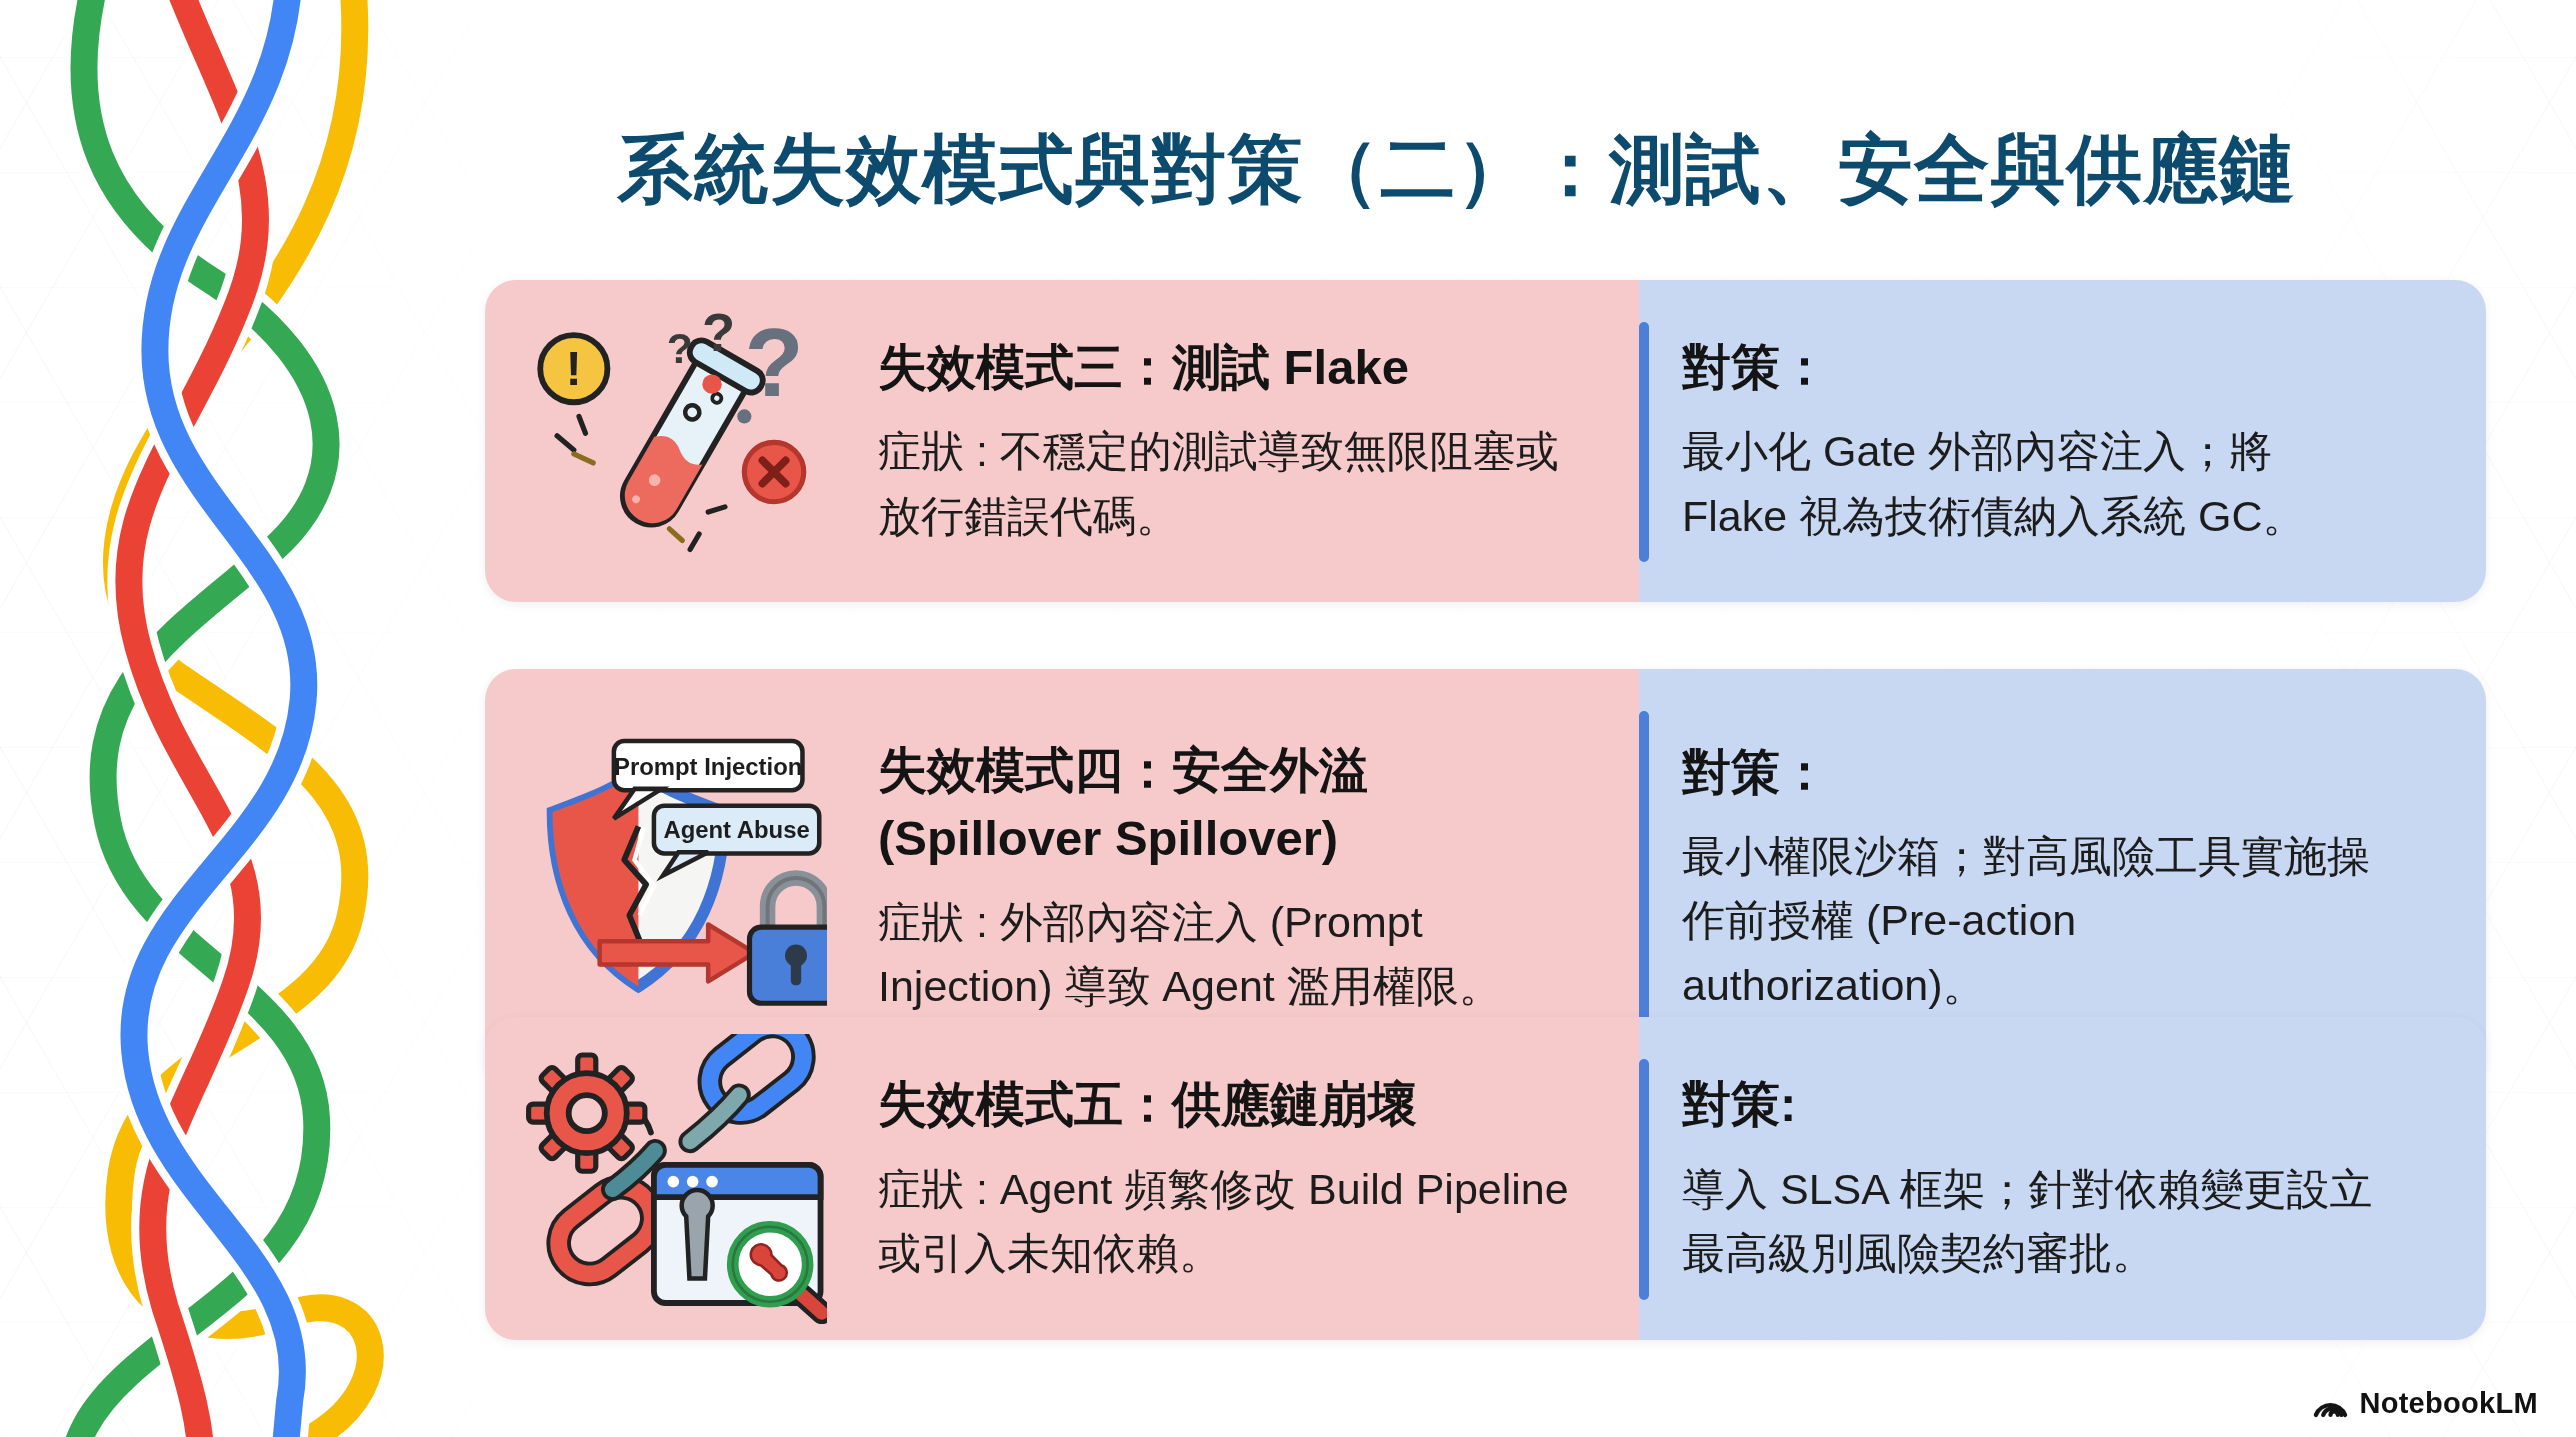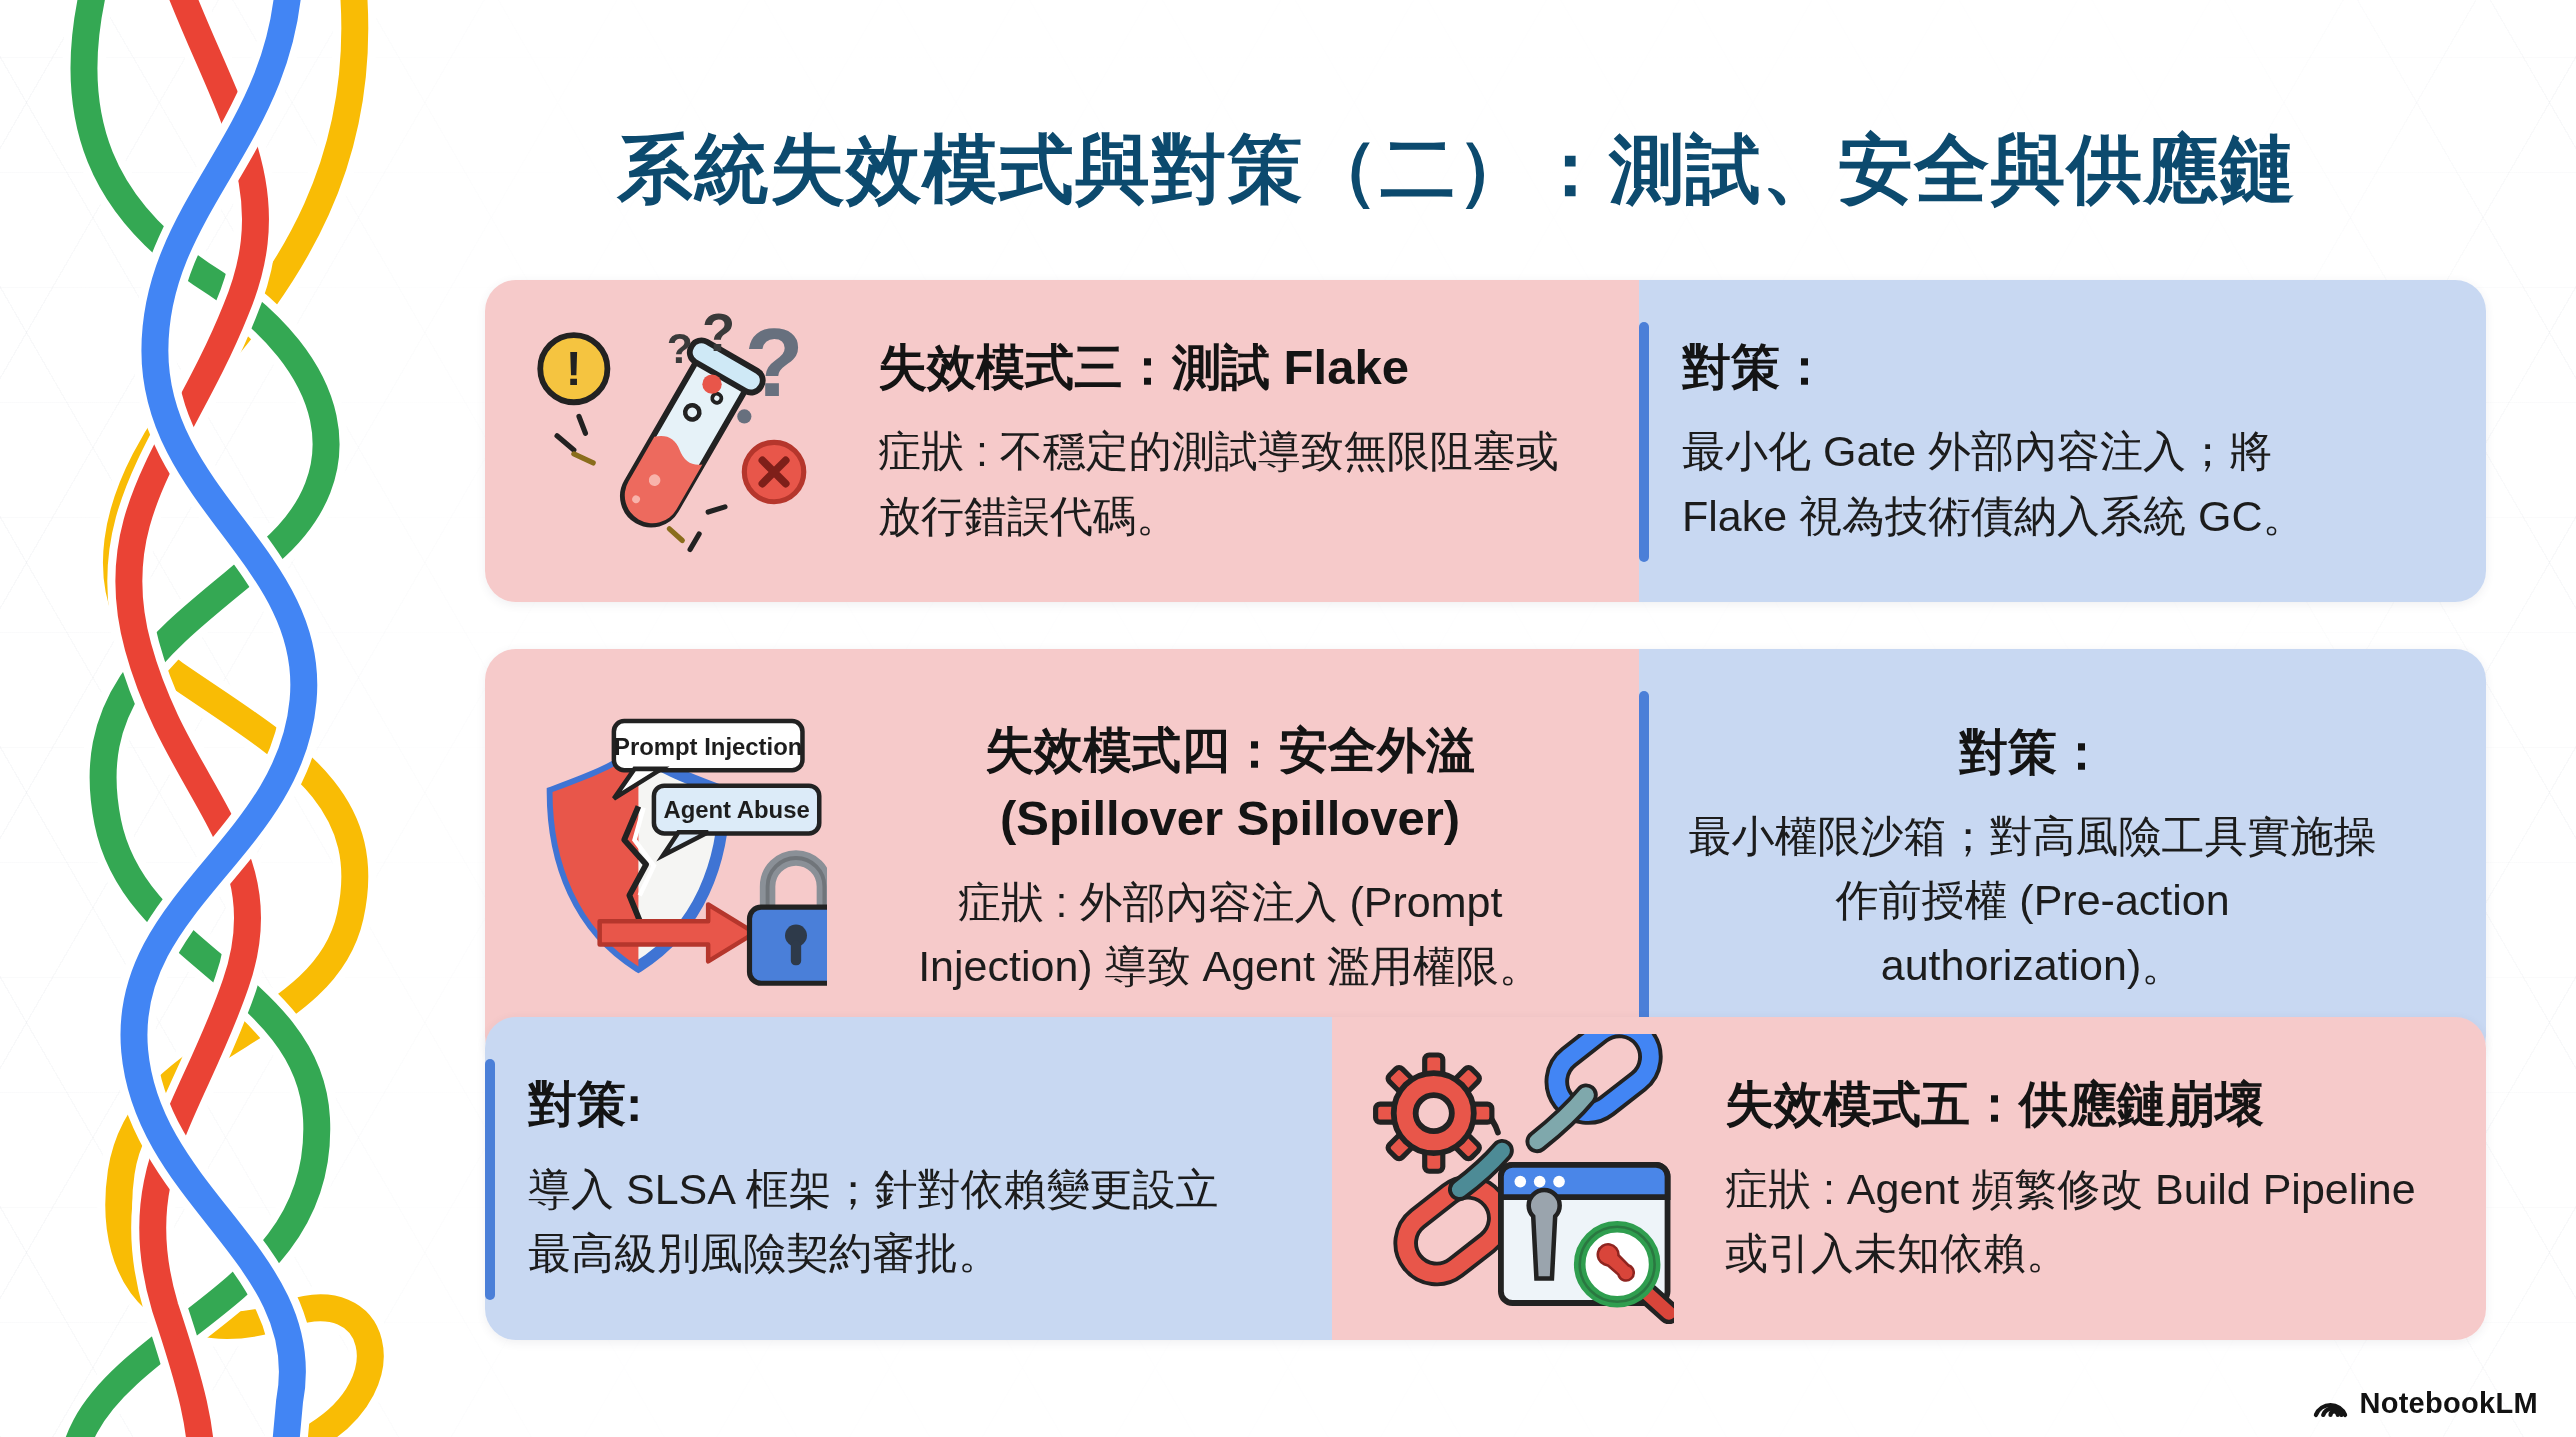--- a/index.html
+++ b/index.html
@@ -26,21 +26,21 @@
     position:absolute;left:418px;right:81px;top:120px;
     text-align:center;font-size:75px;font-weight:800;letter-spacing:1.3px;
     color:#0c4a6e;white-space:nowrap;
   }
   .card{
     position:absolute;left:485px;width:2001px;
     border-radius:31px;overflow:hidden;display:flex;
     box-shadow:0 2.7px 9.4px rgba(60,70,90,.08);
   }
   .card.r1{top:280px;height:322px;}
-  .card.r2{top:649px;height:418px;text-align:center;}
+  .card.r2{top:669px;height:418px;}
   .card.r3{top:1017px;height:323px;}
   .panel{height:100%;box-sizing:border-box;display:flex;align-items:center;}
   .panel.pink{width:1154px;background:#F6CACA;}
   .panel.blue{flex:1;background:#C8D8F2;position:relative;}
   .accent-bar{
     position:absolute;left:0px;top:42px;bottom:40px;width:10px;
     background:#4B7FD8;border-radius:5.4px;
   }
   .icon-wrap{width:310px;margin-left:32px;flex:0 0 auto;display:flex;justify-content:center;align-items:center;}
   .icon-wrap svg{width:310px;height:290px;}
@@ -171,27 +171,20 @@
   <div class="panel blue">
     <div class="accent-bar"></div>
     <div class="txt">
       <p class="hd">對策：</p>
       <p class="bd">最小權限沙箱；對高風險工具實施操作前授權 (Pre-action authorization)。</p>
     </div>
   </div>
 </div>
 
 <div class="card r3">
-  <div class="panel blue">
-    <div class="accent-bar"></div>
-    <div class="txt">
-      <p class="hd">對策:</p>
-      <p class="bd">導入 SLSA 框架；針對依賴變更設立最高級別風險契約審批。</p>
-    </div>
-  </div>
   <div class="panel pink">
     <div class="icon-wrap">
       <svg viewBox="0 0 480 440">
         <g transform="translate(108,118)">
           <g fill="#E8564A" stroke="#222" stroke-width="8">
             <rect x="-14" y="-90" width="28" height="34" rx="7"></rect>
             <rect x="-14" y="56" width="28" height="34" rx="7"></rect>
             <rect x="-90" y="-14" width="34" height="28" rx="7"></rect>
             <rect x="56" y="-14" width="34" height="28" rx="7"></rect>
             <rect x="-14" y="-90" width="28" height="34" rx="7" transform="rotate(45)"></rect>
@@ -235,20 +228,27 @@
             <path d="M372 352 a16 16 0 1 1 22 -14 l16 16 a12 12 0 1 1 -16 14 l-16 -14 z" fill="#D9453A" stroke="#8f2520" stroke-width="4"></path>
           </g>
         </g>
       </svg>
     </div>
     <div class="txt">
       <p class="hd">失效模式五：供應鏈崩壞</p>
       <p class="bd">症狀 : Agent 頻繁修改 Build Pipeline 或引入未知依賴。</p>
     </div>
   </div>
+  <div class="panel blue">
+    <div class="accent-bar"></div>
+    <div class="txt">
+      <p class="hd">對策:</p>
+      <p class="bd">導入 SLSA 框架；針對依賴變更設立最高級別風險契約審批。</p>
+    </div>
+  </div>
 </div>
 
 <div class="footer-brand">
   <svg viewBox="0 0 64 56">
     <g fill="none" stroke="#151515" stroke-width="7" stroke-linecap="round">
       <path d="M8 46 a26 26 0 0 1 48 0"></path>
       <path d="M20 46 a16 16 0 0 1 30 0"></path>
       <path d="M32 46 a6 6 0 0 1 12 0"></path>
     </g>
   </svg>

